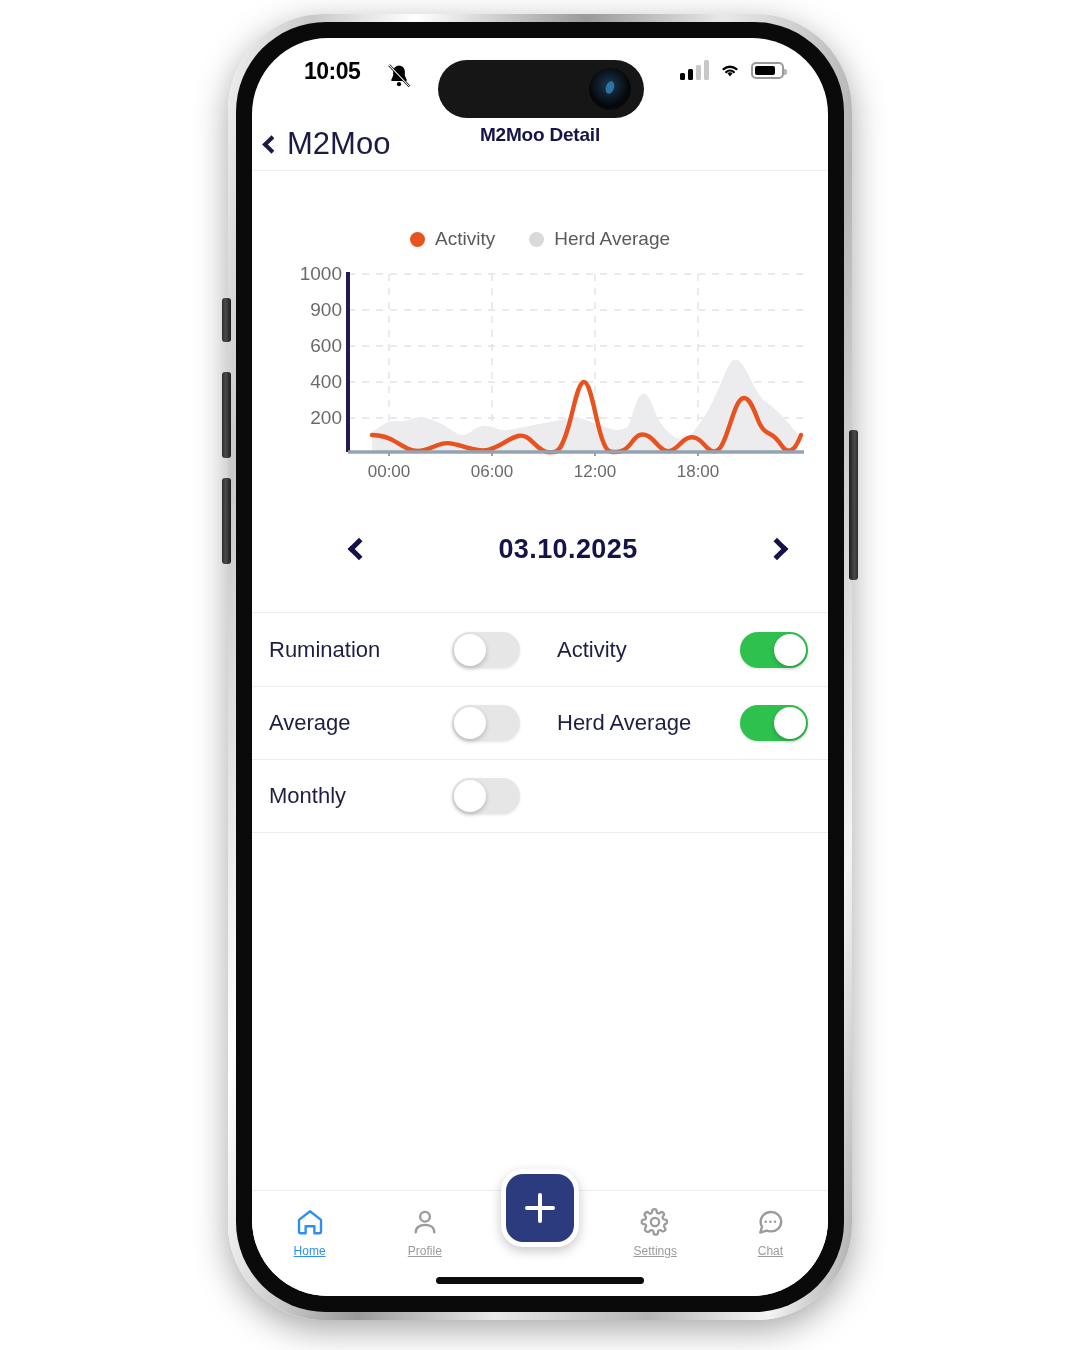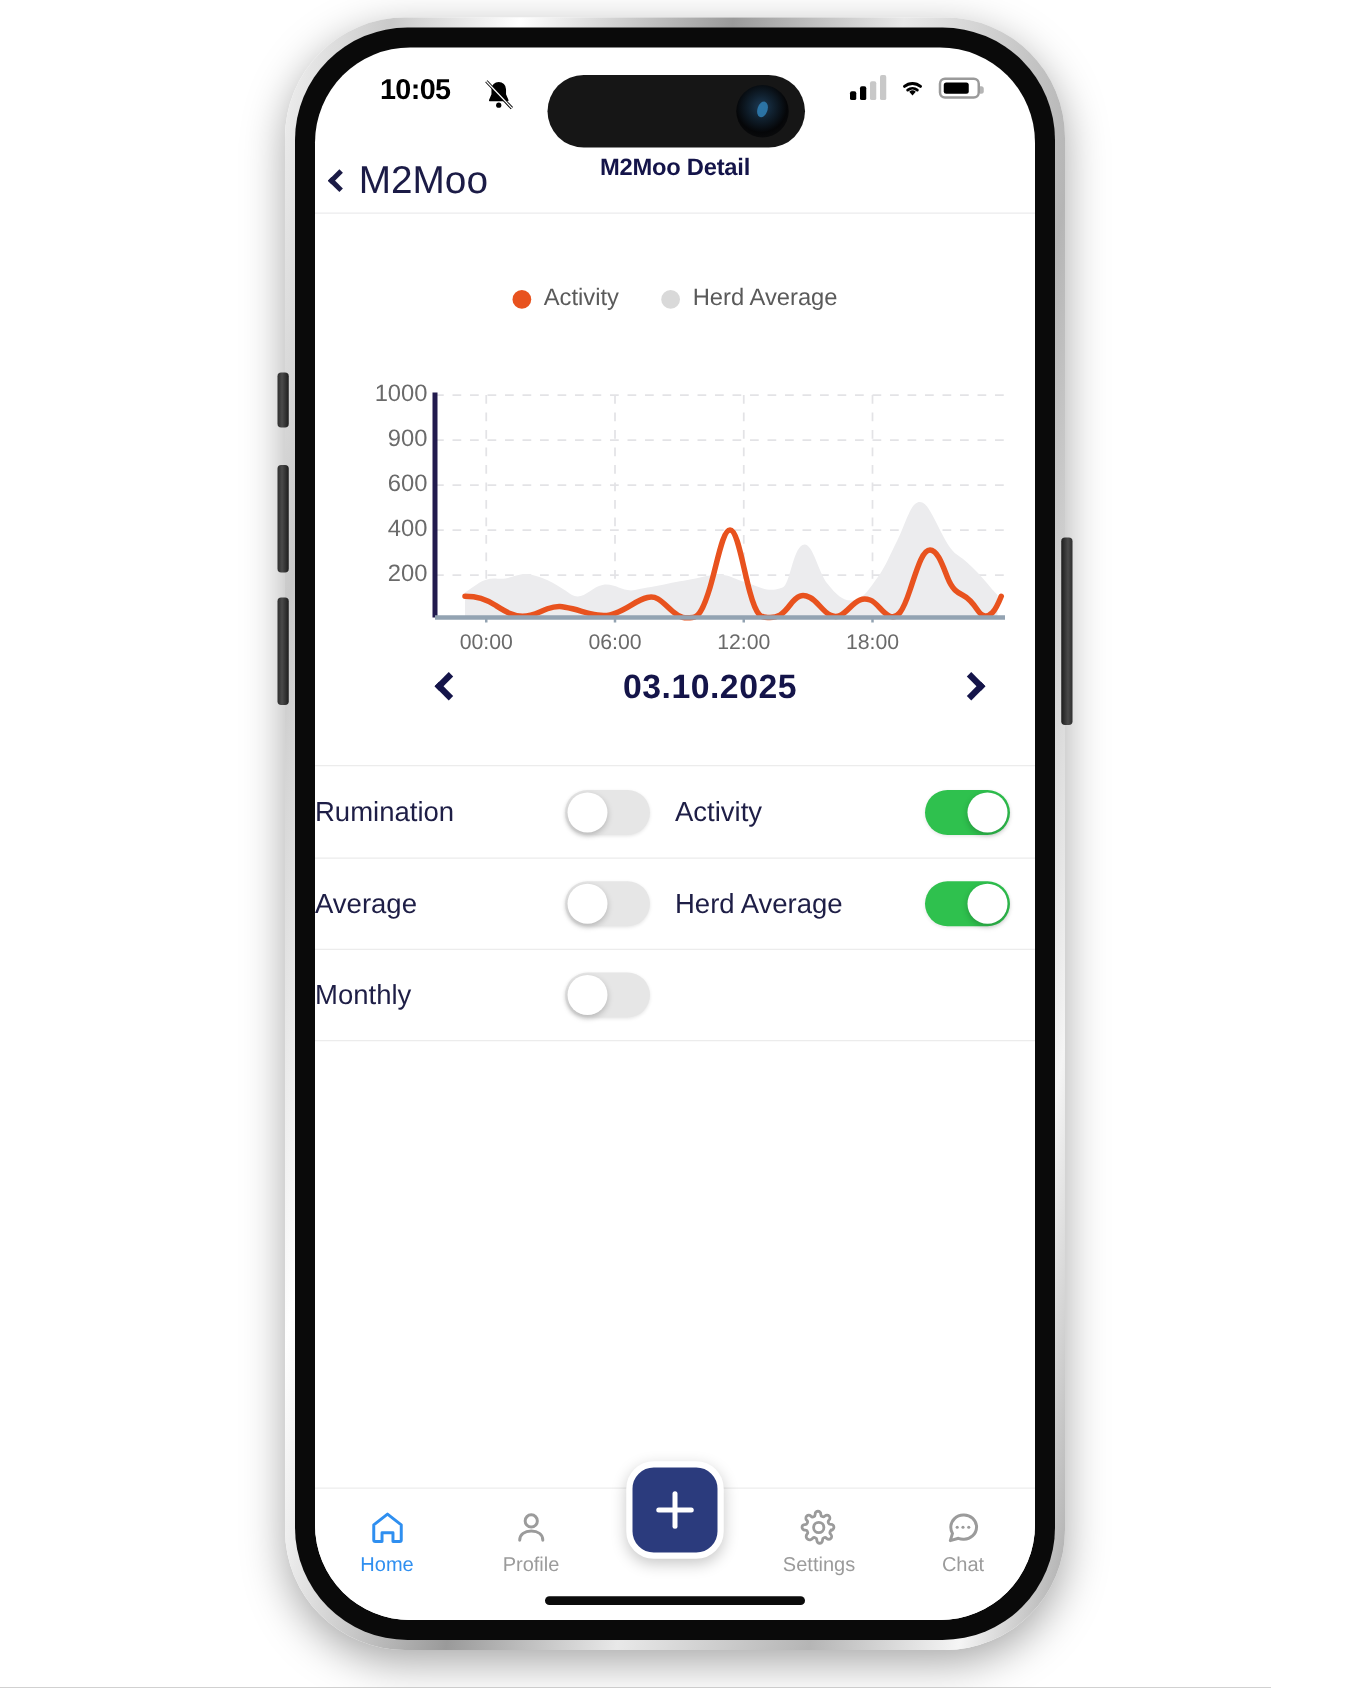--- a/index.html
+++ b/index.html
@@ -134,21 +134,21 @@
     background: #fff;
   }
   .legend {
     position: absolute; left: 0; top: 56px; width: 576px;
     display: flex; justify-content: center; align-items: center; gap: 34px;
   }
   .legend-item { display:flex; align-items:center; gap: 10px; }
   .legend-dot { width: 15px; height: 15px; border-radius: 50%; }
   .legend-label { font-size: 19px; color: #5a5a5a; }
 
-  .plot-wrap { position: absolute; left: 24px; top: 98px; width: 528px; height: 230px; margin-top: 42px; }
+  .plot-wrap { position: absolute; left: 24px; top: 98px; width: 528px; height: 230px; }
   .yticks { position: absolute; left: 0; top: 0; width: 66px; height: 186px; }
   .ytick {
     position: absolute; right: 0; transform: translateY(-50%);
     font-size: 19px; color: #6a6a6a; text-align: right; width: 66px;
   }
   .xticks { position: absolute; left: 0; top: 192px; width: 528px; height: 28px; }
   .xtick {
     position: absolute; transform: translateX(-50%);
     font-size: 17px; color: #6a6a6a;
   }
@@ -173,21 +173,21 @@
   .section-sep {
     position: absolute; left: 0; width: 576px; height: 1px; background: #ececec;
   }
 
   
   .toggles { position: absolute; left: 0; top: 576px; width: 576px; }
   .toggle-row {
     display: flex; align-items: center; height: 73px;
     border-bottom: 1px solid #ececec;
   }
-  .toggle-cell { display: flex; align-items: center; width: 50%; }
+  .toggle-cell { display: flex; align-items: center; width: 50%; padding-left: 17px; }
   .toggle-label { font-size: 22px; color: #1e1e46; flex: 1; }
   .switch {
     position: relative; width: 68px; height: 36px; border-radius: 20px;
     margin-right: 20px; flex: none;
     box-shadow: 0 1px 3px rgba(0,0,0,.10);
   }
   .switch.off { background: #e6e6e6; }
   .switch.on  { background: #2fc14e; }
   .switch .knob {
     position: absolute; top: 2px; width: 32px; height: 32px; border-radius: 50%;
@@ -201,21 +201,21 @@
     position: absolute; left: 0; bottom: 0;
     width: 576px; height: 106px;
     background: #fff;
     border-top: 1px solid #ededed;
     display: flex; align-items: flex-start;
   }
   .tab {
     flex: 1; display: flex; flex-direction: column; align-items: center;
     padding-top: 16px; gap: 7px;
   }
-  .tab-label { font-size: 16px; color: #9b9b9b; }
+  .tab-label { font-size: 12px; color: #9b9b9b; text-decoration: underline; }
   .tab.active .tab-label { color: #2f8ff0; }
   .tab-icon { width: 30px; height: 30px; display:block; }
   .fab {
     position: absolute; left: 50%; top: -22px; transform: translateX(-50%);
     width: 78px; height: 78px; border-radius: 22px;
     background: #2b3b7d;
     border: 5px solid #ffffff;
     box-shadow: 0 4px 12px rgba(0,0,0,.22);
     display: flex; align-items: center; justify-content: center;
   }

